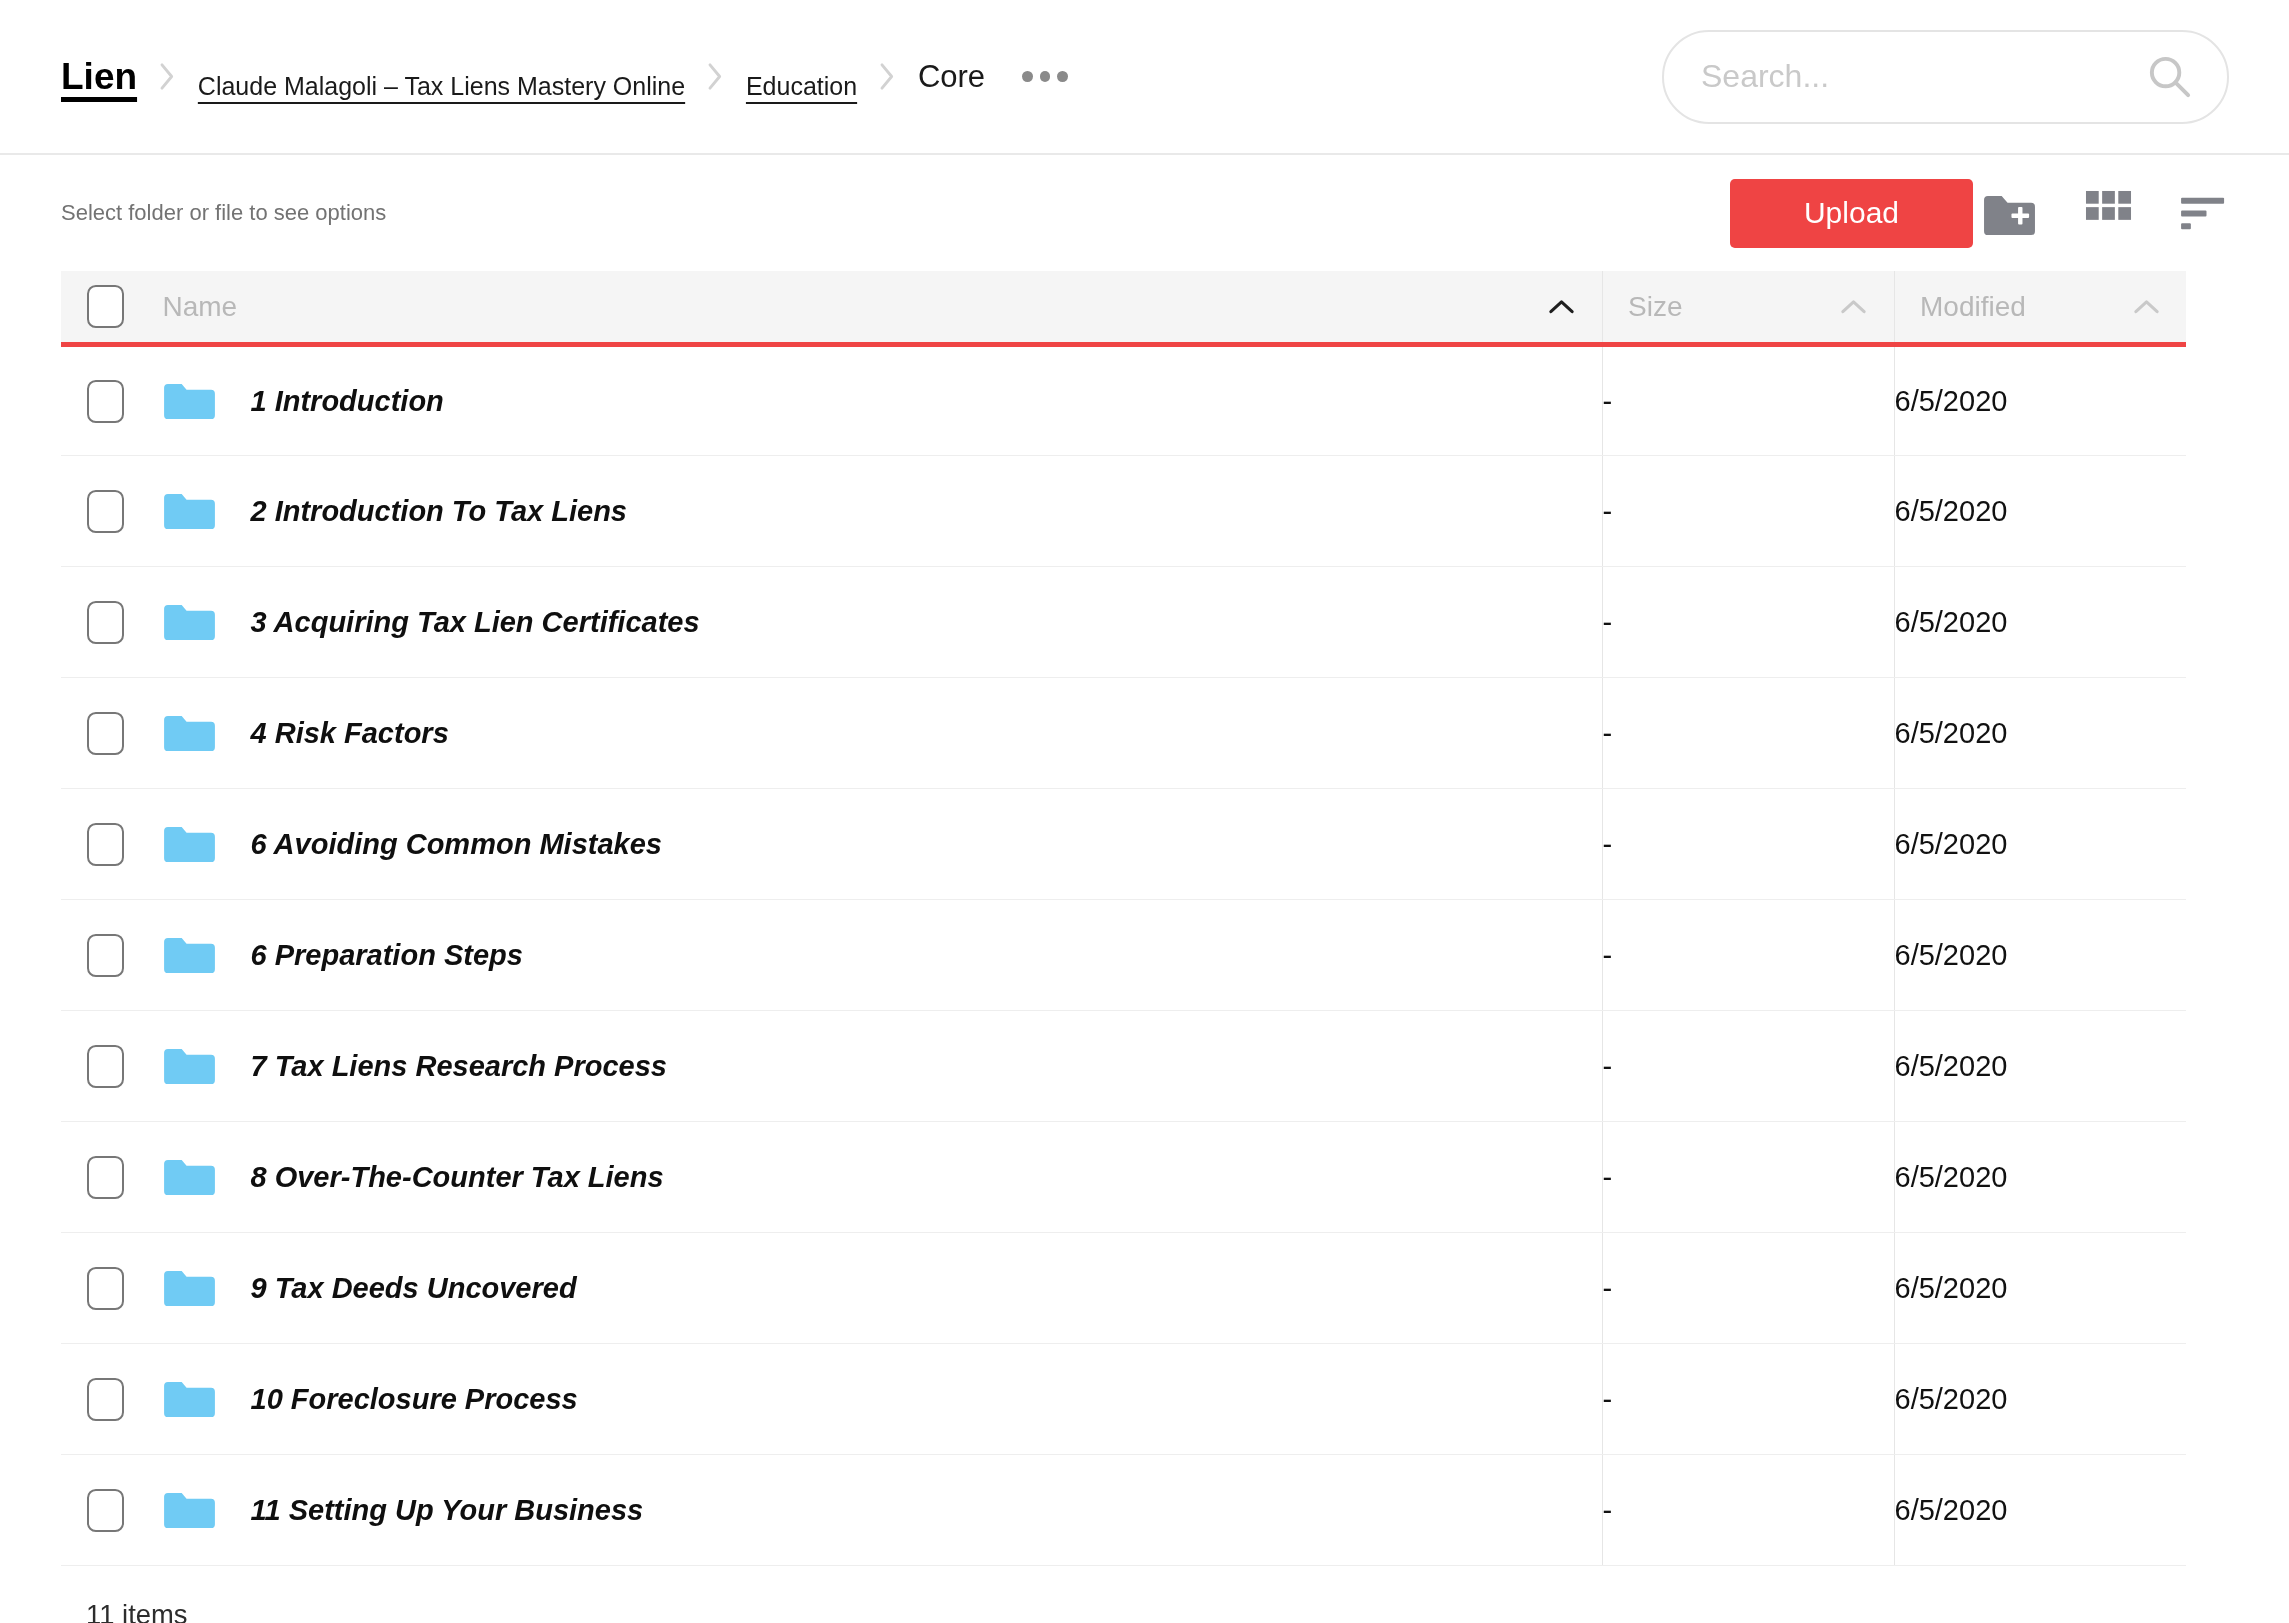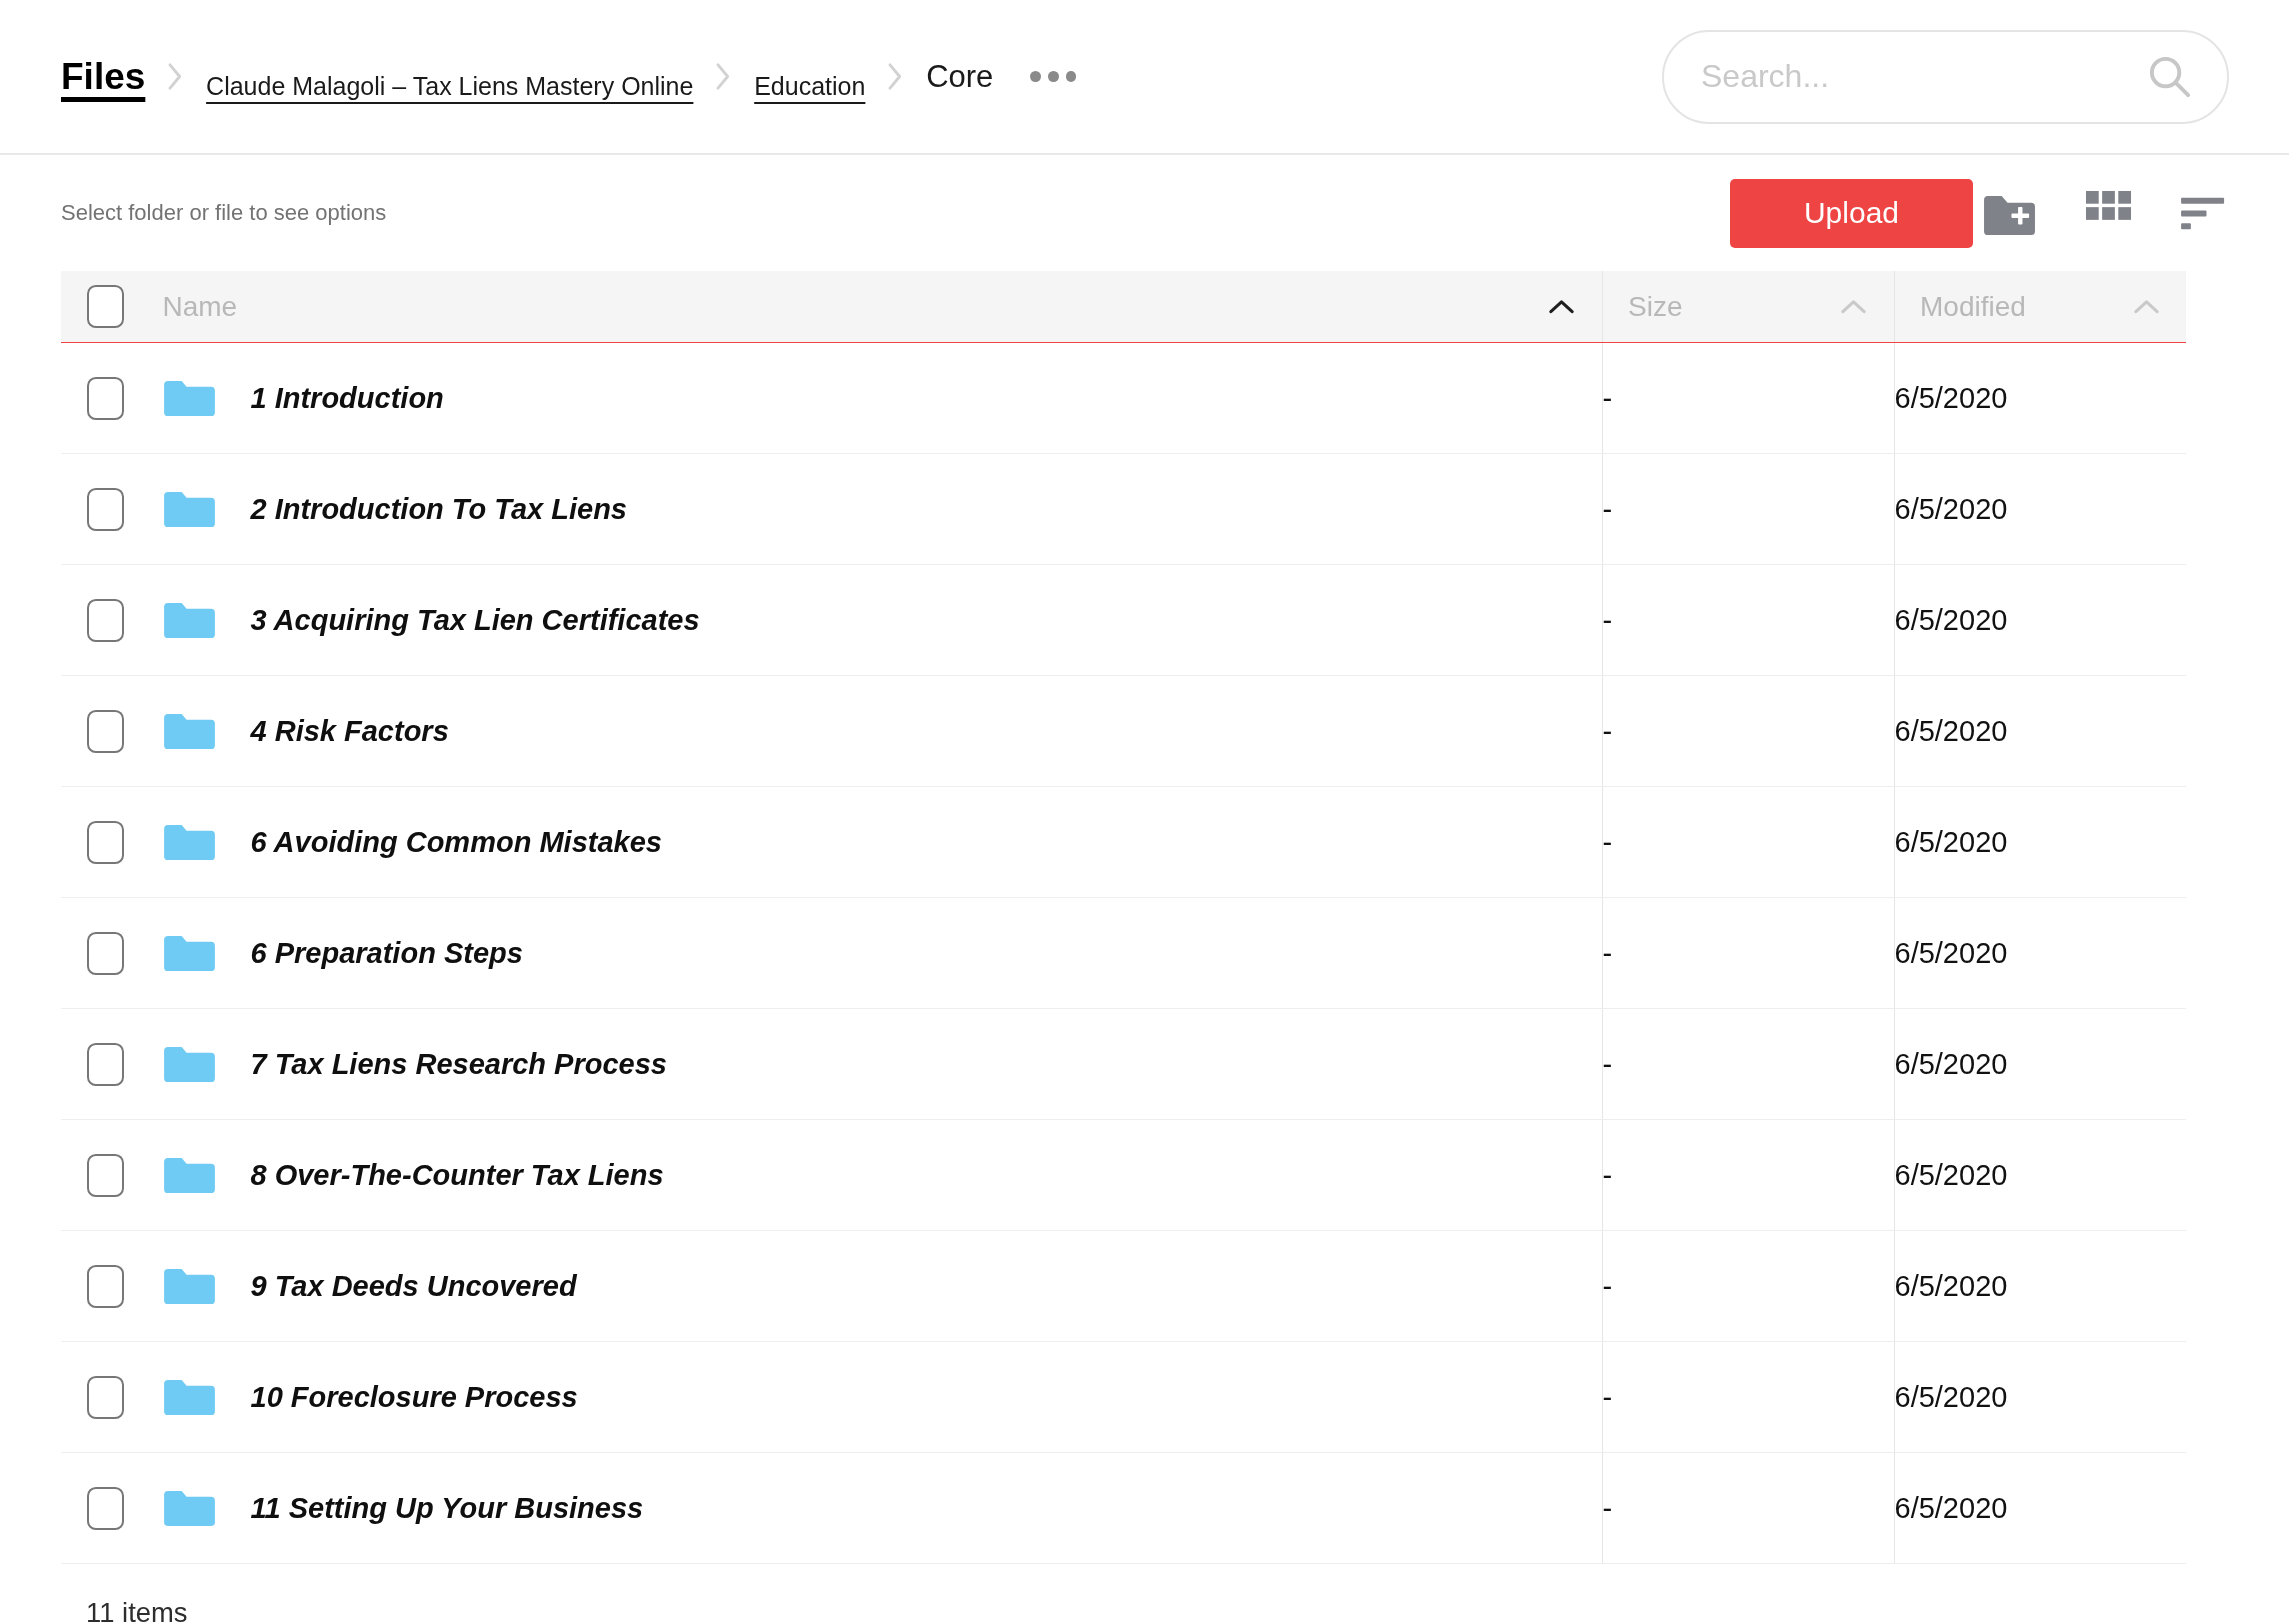--- a/index.html
+++ b/index.html
@@ -165,21 +165,21 @@
   }
 
   .table thead th {
     background: #f5f5f5;
     height: 71px;
     font-weight: normal;
     font-size: 28px;
     color: #b8b8b8;
     text-align: left;
     padding: 0;
-    border-bottom: 1px solid #ef4444;
+    border-bottom: 5px solid #ef4444;
     vertical-align: middle;
   }
 
   .th-inner {
     display: flex;
     align-items: center;
     height: 71px;
     padding: 0 25.5px;
   }
   .th-inner .lbl { flex: 1; }
@@ -257,21 +257,21 @@
   }
 </style>
 </head>
 <body>
 
 <div class="app">
 
   <div class="header">
 
     <div class="breadcrumb">
-      <span class="crumb-root">Files</span>
+      <span class="crumb-root">Lien</span>
 
       <span class="crumb-sep">
         <svg width="17.6" height="29" viewBox="0 0 18 30">
             <path d="M3 3 L13 15 L3 27" fill="none" stroke="#d2d2d2" stroke-width="3" stroke-linecap="round" stroke-linejoin="round"></path>
           </svg>
       </span>
 
       <span class="crumb-link">Claude Malagoli – Tax Liens Mastery Online</span>
 
       <span class="crumb-sep">

